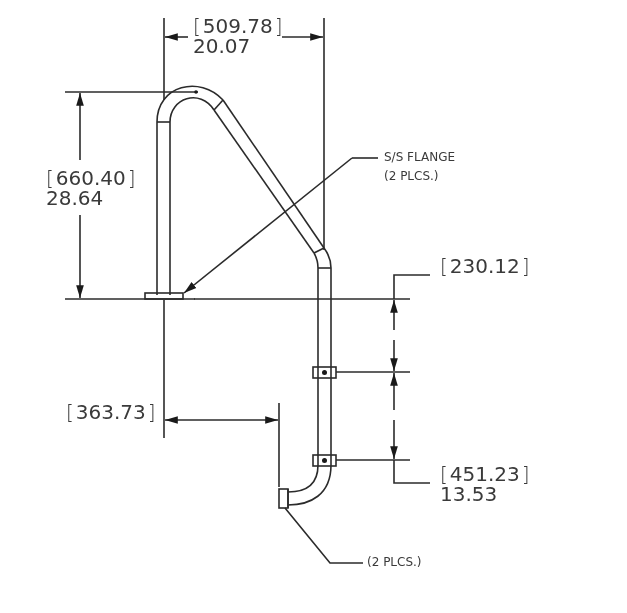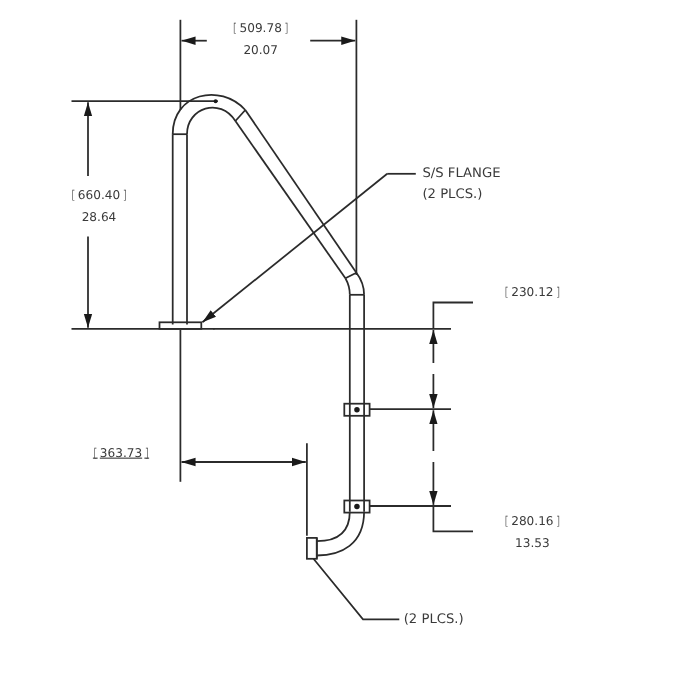--- a/index.html
+++ b/index.html
@@ -1,23 +1,22 @@
 <!DOCTYPE html>
 <html><head>
   <meta charset="utf-8">
   <style>
     html, body { margin: 0; padding: 0; background: #ffffff; }
     body { width: 627px; height: 613px; position: relative; overflow: hidden; }
     .canvas { position: absolute; left: 0; top: 0; width: 627px; height: 613px; }
     .dim-label {
       position: absolute;
       font-family: "DejaVu Sans", sans-serif;
-      font-size: 11px;
+      font-size: 20px;
       color: #3a3a3a;
-      text-align: center;
       line-height: 20px;
       white-space: nowrap;
     }
     .dim-label .metric::before { content: "["; padding-right: 2px; font-weight: 300; }
     .dim-label .metric::after { content: "]"; padding-left: 2px; font-weight: 300; }
     .dim-label span { display: block; }
     .callout-label {
       position: absolute;
       font-family: "DejaVu Sans", sans-serif;
       font-size: 12px;
@@ -115,30 +114,30 @@
 <div class="dim-label" style="left:193px; top:16px; width:88px;">
   <span class="metric">509.78</span>
   <span>20.07</span>
 </div>
 
 <div class="dim-label" style="left:46px; top:168px; width:88px;">
   <span class="metric">660.40</span>
   <span>28.64</span>
 </div>
 
-<div class="dim-label" style="left:66px; top:402px; width:88px;text-decoration:underline;">
+<div class="dim-label" style="left:66px; top:402px; width:88px;">
   <span class="metric">363.73</span>
 </div>
 
 <div class="dim-label" style="left:440px; top:256px; width:88px;">
   <span class="metric">230.12</span>
 </div>
 
 <div class="dim-label" style="left:440px; top:464px; width:88px;">
-  <span class="metric">280.16</span>
+  <span class="metric">451.23</span>
   <span>13.53</span>
 </div>
 
 <div class="callout-label" style="left:384px; top:148px;">
   <span>S/S FLANGE</span>
   <span>(2 PLCS.)</span>
 </div>
 
 <div class="callout-label" style="left:367px; top:553px;">
   <span>(2 PLCS.)</span>

